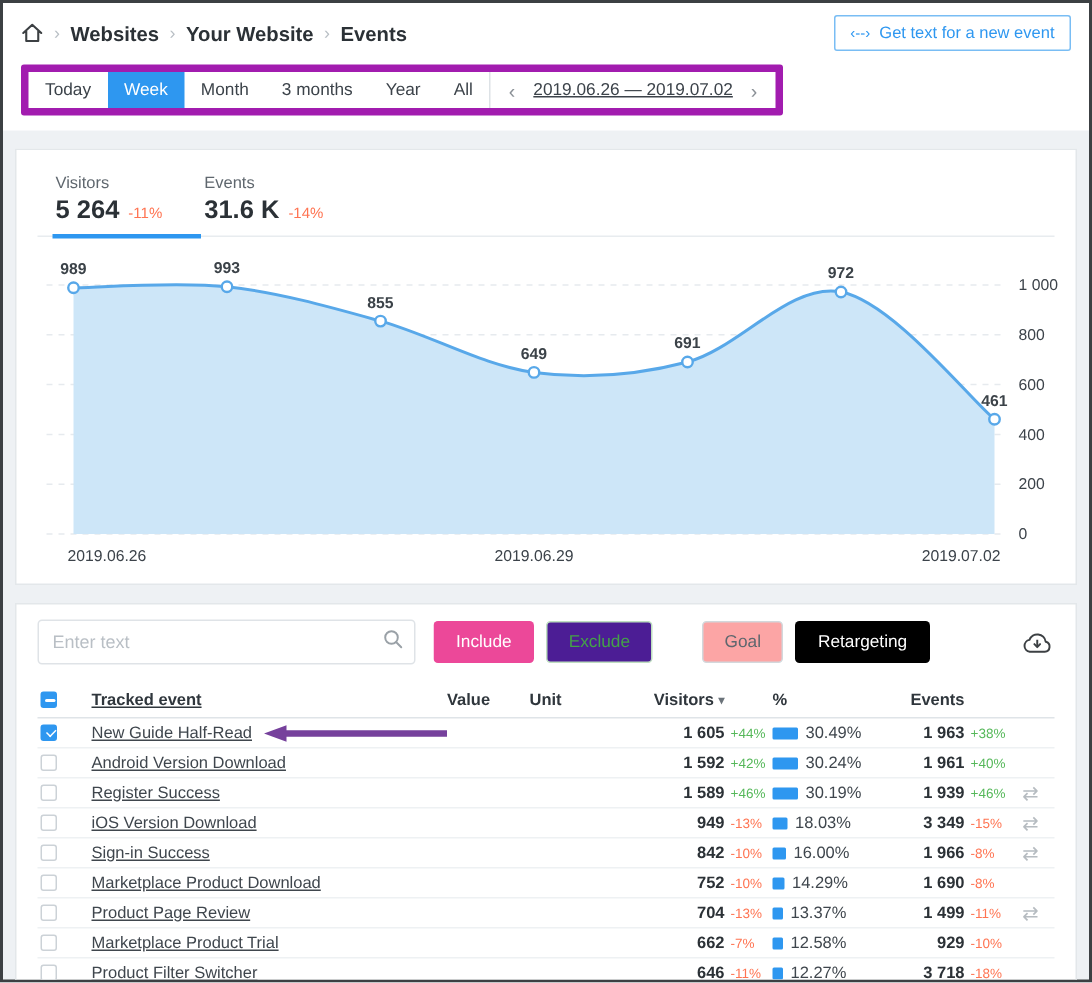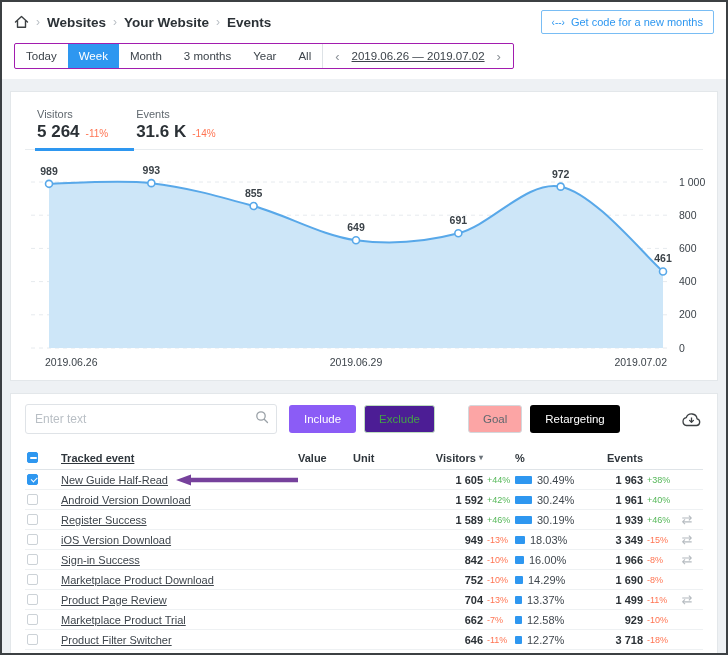--- a/index.html
+++ b/index.html
@@ -10,21 +10,21 @@
   .tophead { background: #fff; padding: 8px 12px 10px 12px; }
   .row1 { display: flex; align-items: center; justify-content: space-between; }
   .breadcrumb { display: flex; align-items: center; gap: 7px; font-size: 13.5px; font-weight: bold; color: #2b3136; }
   .bc-home { display: flex; align-items: center; cursor: pointer; }
   .bc-sep { color: #b9bfc5; font-weight: normal; font-size: 12px; }
   .crumb { cursor: pointer; }
   .getcode { display: flex; align-items: center; gap: 6px; background: #fff; border: 1px solid #79bdf4; color: #2e97f0; font-size: 11px; font-family: "Liberation Sans", sans-serif; padding: 5px 10px; border-radius: 2px; cursor: pointer; }
   .gc-icon { font-size: 10px; letter-spacing: 0px; color: #2e97f0; }
 
   .row2 { margin-top: 9px; display: flex; }
-  .tabgroup { display: inline-flex; align-items: stretch; border: 1px solid #a21caf; border-radius: 2px; background: #fff; }
+  .tabgroup { display: inline-flex; align-items: stretch; border: 5px solid #a21caf; border-radius: 2px; background: #fff; }
   .tab { padding: 6px 11px; font-size: 11.5px; color: #3c434a; cursor: pointer; white-space: nowrap; }
   .tab.active { background: #2e97f0; color: #fff; }
   .datenav { display: flex; align-items: center; gap: 12px; border-left: 1px solid #dde2e6; padding: 0 12px; font-size: 11.5px; color: #3c434a; }
   .dn-arrow { color: #8a9096; font-size: 13px; cursor: pointer; }
   .dn-range { cursor: pointer; text-decoration: underline; }
 
   
   .card { background: #fff; border: 1px solid #e3e7ea; margin: 12px 8px 0 8px; }
   .card-chart { padding: 12px 14px 4px 14px; }
   .card-table { padding: 10px 14px 4px 14px; }
@@ -40,21 +40,21 @@
 
   .chartwrap { padding-top: 10px; }
 
   
   .filter-row { display: flex; align-items: center; gap: 8px; }
   .searchbox { position: relative; width: 252px; margin-right: 4px; }
   .searchbox input { width: 100%; border: 1px solid #dfe3e7; border-radius: 3px; padding: 7px 28px 7px 9px; font-size: 12px; font-family: "Liberation Sans", sans-serif; color: #444; outline: none; }
   .searchbox input::placeholder { color: #b9bfc5; }
   .mag { position: absolute; right: 8px; top: 6px; }
   .fbtn { font-size: 11.5px; font-family: "Liberation Sans", sans-serif; padding: 7px 14px; border-radius: 3px; border: 1px solid transparent; cursor: pointer; }
-  .fbtn.solid-green { background: #8b5cf6; color: #fff; }
+  .fbtn.solid-green { background: #ec4899; color: #fff; }
   .fbtn.outline-green { background: #4c1d95; border-color: #bedec0; color: #44a248; }
   .fbtn.outline-gray { background: #fca5a5; border-color: #d3d8dc; color: #5f676e; margin-left: 25px; }
   .fbtn.solid-gray { background: #000000; color: #fff; }
   .export { margin-left: auto; cursor: pointer; display: flex; }
 
   
   .tbl { margin-top: 12px; font-size: 11px; color: #3f464d; }
   .trow { display: grid; grid-template-columns: 26px 247px 55px 82px 78px 90px 68px 1fr; align-items: center; height: 20px; border-bottom: 1px solid #eef1f3; }
   .trow.thead { height: 24px; font-weight: bold; color: #2f363c; border-bottom: 1px solid #dfe4e8; }
   .cbwrap { display: flex; align-items: center; padding-left: 2px; }
@@ -89,21 +89,21 @@
         </span>
       <span class="bc-sep">›</span>
           <span class="crumb">Websites</span>
           <span class="bc-sep">›</span>
           <span class="crumb">Your Website</span>
           <span class="bc-sep">›</span>
           <span class="crumb">Events</span>
         </div>
       <button class="getcode">
         <span class="gc-icon">‹--›</span>
-        <span>Get code for a new months</span>
+        <span>Get text for a new event</span>
       </button>
     </div>
     <div class="row2">
       <div class="tabgroup" id="tabs">
           <div class="tab">Today</div>
           <div class="tab active">Week</div>
           <div class="tab">Month</div>
           <div class="tab">3 months</div>
           <div class="tab">Year</div>
           <div class="tab">All</div>

